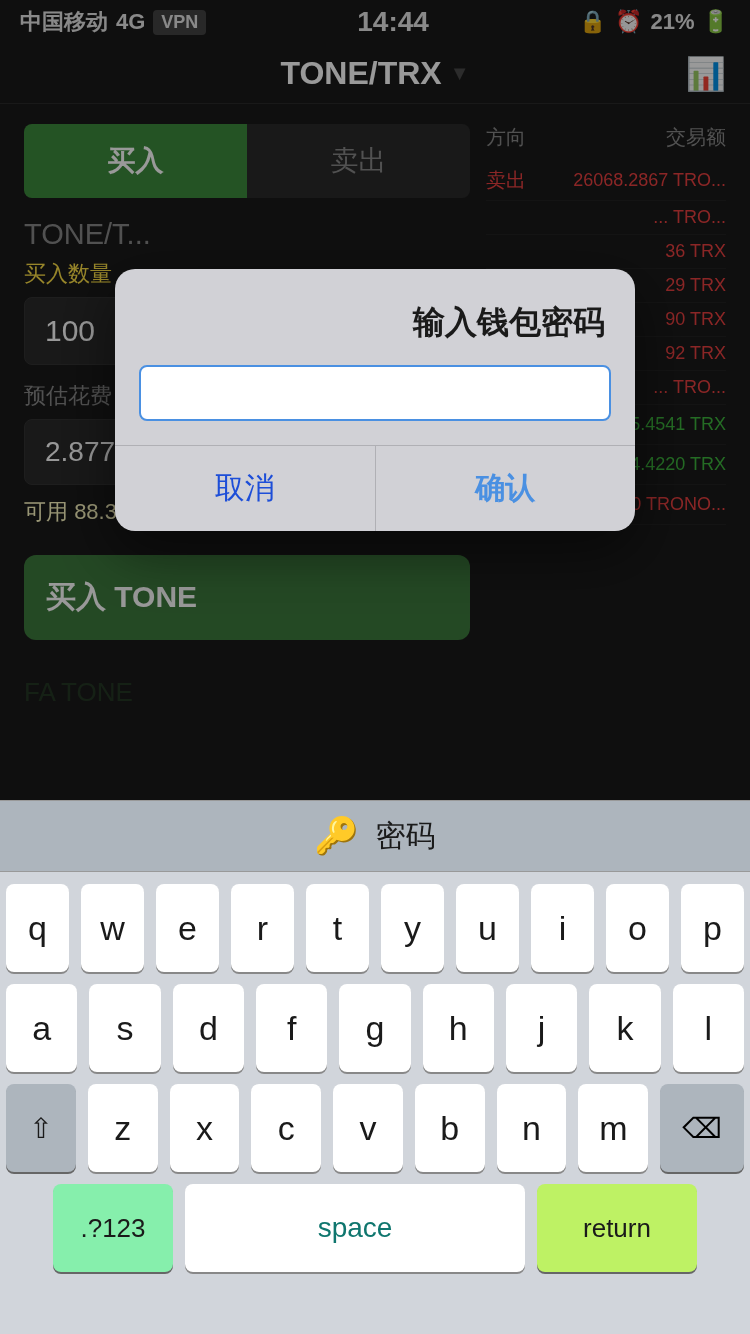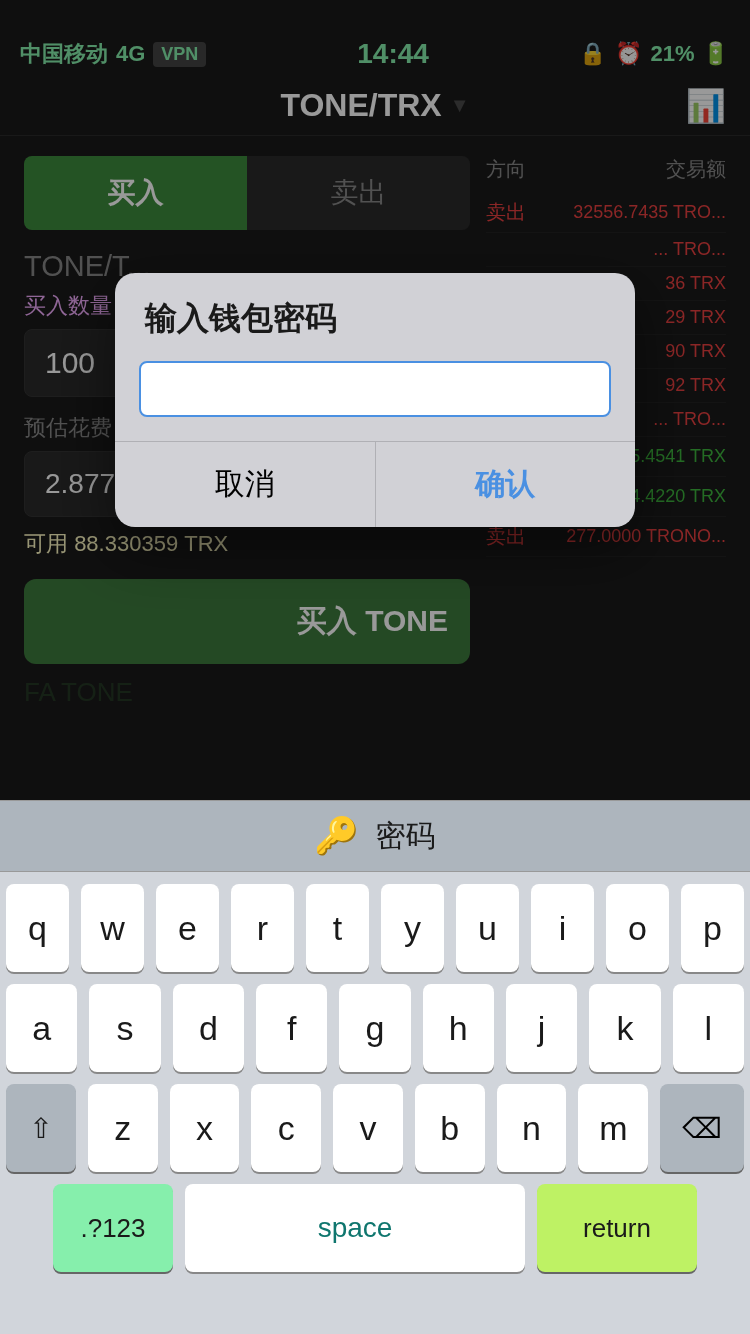--- a/index.html
+++ b/index.html
@@ -13,24 +13,23 @@
     }
 
     
     .status-bar {
       background: #1a1a1a;
       height: 44px;
       display: flex;
       align-items: center;
       justify-content: space-between;
       padding: 8px 20px;
-      color: #86efac;
+      color: #e5e5e5;
       font-size: 24px;
       font-weight: 600;
-      margin-top: 32px;
     }
     .status-left { display: flex; align-items: center; gap: 8px; font-size: 22px; }
     .status-center { font-size: 28px; font-weight: 600; }
     .status-right { display: flex; align-items: center; gap: 8px; font-size: 22px; }
 
     
     .header {
       background: #1a1a1a;
       height: 60px;
       display: flex;
@@ -93,21 +92,21 @@
       cursor: pointer;
       flex: 1;
     }
 
     .pair-label {
       color: #888;
       font-size: 29px;
       margin-bottom: 8px;
     }
     .input-label {
-      color: #f0abfc;
+      color: #fde047;
       font-size: 22px;
       margin-bottom: 8px;
     }
     .amount-input-wrapper {
       background: #2a2a2a;
       border-radius: 8px;
       padding: 16px 20px;
       margin-bottom: 16px;
       display: flex;
       align-items: center;
@@ -147,21 +146,22 @@
     .buy-button {
       background: #3d7a3d;
       color: white;
       border: none;
       border-radius: 12px;
       padding: 22px;
       font-size: 30px;
       font-weight: 600;
       width: 100%;
       cursor: pointer;
-      text-align: right;
+      text-align: left;
+      margin-top: 8px;
     }
 
     
     .right-panel {
       width: 240px;
       display: flex;
       flex-direction: column;
       gap: 0;
     }
     .trade-list-header {
@@ -200,22 +200,22 @@
 
     
     .dialog {
       background: #d1d1d6;
       border-radius: 20px;
       width: 520px;
       overflow: hidden;
       box-shadow: 0 20px 60px rgba(0,0,0,0.5);
     }
     .dialog-title-area {
-      padding: 24px 30px 20px;
-      text-align: left;
+      padding: 32px 30px 20px;
+      text-align: right;
     }
     .dialog-title {
       font-size: 32px;
       font-weight: 600;
       color: #1a1a1a;
     }
     .dialog-input-wrapper {
       margin: 0 24px 24px;
       background: white;
       border-radius: 8px;
@@ -235,21 +235,21 @@
       display: flex;
       border-top: 1px solid #b0b0b5;
     }
     .dialog-btn-cancel {
       flex: 1;
       background: transparent;
       border: none;
       border-right: 1px solid #b0b0b5;
       padding: 22px;
       font-size: 30px;
-      color: #000000;
+      color: #1d4ed8;
       cursor: pointer;
       font-weight: 400;
       text-align: center;
     }
     .dialog-btn-confirm {
       flex: 1;
       background: transparent;
       border: none;
       padding: 22px;
       font-size: 30px;
@@ -440,21 +440,21 @@
     </div>
 
     <div class="right-panel">
       <div class="trade-list-header">
         <span>方向</span>
         <span>交易额</span>
       </div>
 
       <div class="trade-row">
         <span class="trade-direction-sell">卖出</span>
-        <span class="trade-amount">32556.7435 TRO...</span>
+        <span class="trade-amount">26068.2867 TRO...</span>
       </div>
       <div class="trade-row">
         <span class="trade-direction-sell"></span>
         <span class="trade-amount" style="color:#e84040;">... TRO...</span>
       </div>
       <div class="trade-row">
         <span class="trade-direction-sell"></span>
         <span class="trade-amount" style="color:#e84040;">36 TRX</span>
       </div>
       <div class="trade-row">

